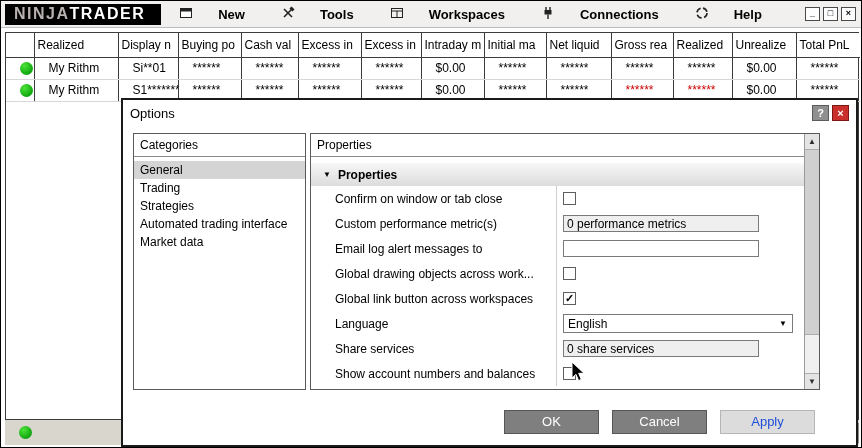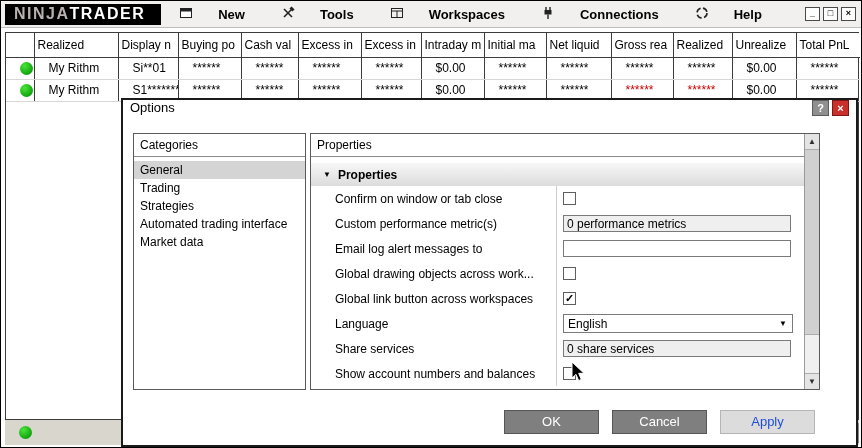--- a/index.html
+++ b/index.html
@@ -25,40 +25,40 @@
   .dot{width:13px;height:13px;border-radius:50%;background:radial-gradient(circle at 35% 30%,#4ae437,#0da10d 75%);margin:0 auto}
   .neg{color:#cc0000}
 
   
   .statusbar{position:absolute;left:4px;top:419px;width:854px;height:25px;background:#d9d6cd;display:flex;align-items:center}
   .statusbar .dot{margin-left:14px}
   .orders-tab{margin-left:10px;width:82px;height:20px;background:#cbc7bc;border:1px solid #8e8c84;text-align:center;line-height:18px;font-size:12px}
 
   
   .dialog{position:absolute;left:120px;top:97px;width:737px;height:349px;background:#fff;border:2px solid #1a1a1a;z-index:5}
-  .dialog-title{height:26px;display:flex;align-items:flex-start;padding:0 7px;font-size:13px}
+  .dialog-title{height:26px;display:flex;align-items:center;padding:0 7px;font-size:13px}
   .dialog-title .spacer{flex:1}
   .dlg-help{width:17px;height:16px;background:#8f8f8f;border:1px solid #5c5c5c;color:#fff;font-weight:bold;font-size:11px;text-align:center;line-height:14px}
   .dlg-close{width:17px;height:16px;background:#c9302c;border:1px solid #7e1714;color:#fff;font-weight:bold;font-size:11px;text-align:center;line-height:14px;margin-left:3px}
 
   .cat-panel{position:absolute;left:10px;top:33px;width:173px;height:257px;border:1px solid #5a5a5a;background:#fff}
   .panel-header{height:23px;line-height:22px;padding-left:6px;border-bottom:1px solid #8a8a8a;font-size:12px;background:#fff}
   .cat-list{padding-top:4px}
   .cat-item{height:18px;line-height:18px;padding-left:6px;font-size:12px}
   .cat-item.selected{background:#d4d4d4}
 
   .prop-panel{position:absolute;left:187px;top:33px;width:510px;height:257px;border:1px solid #5a5a5a;display:flex;background:#fff}
   .prop-content{flex:1;display:flex;flex-direction:column;overflow:hidden}
   .pref-header{margin-top:6px;height:23px;background:linear-gradient(#f7f7f7,#dcdcdc);display:flex;align-items:center;font-weight:bold;font-size:12px}
   .pref-caret{margin:0 7px 0 12px;font-size:8px}
   .prop-row{height:25px;display:flex;align-items:stretch}
   .prop-label{width:245px;display:flex;align-items:center;padding-left:24px;font-size:12px;overflow:hidden;white-space:nowrap}
   .prop-control{flex:1;border-left:1px solid #cfcfcf;display:flex;align-items:center;padding-left:6px}
   .checkbox{width:13px;height:13px;border:1px solid #5e5e5e;background:#fff;font-size:11px;line-height:11px;text-align:center;font-weight:bold}
-  .txt{width:228px;height:17px;border:1px solid #7a7a7a;background:#efefef;font-size:12px;padding:0 3px;font-family:"Liberation Sans",sans-serif}
+  .txt{width:196px;height:17px;border:1px solid #7a7a7a;background:#efefef;font-size:12px;padding:0 3px;font-family:"Liberation Sans",sans-serif}
   .txt.white{background:#fff}
   .selectbox{width:230px;height:19px;border:1px solid #7a7a7a;background:#fff;display:flex;align-items:center;padding-left:4px;font-size:12px}
   .selectbox .arrow{margin-left:auto;margin-right:5px;font-size:8px}
 
   .scrollbar{width:15px;border-left:1px solid #9a9a9a;background:#f0f0f0;display:flex;flex-direction:column}
   .sb-btn{height:16px;background:#e4e4e4;text-align:center;font-size:8px;line-height:15px;color:#2f2f2f;border-bottom:1px solid #adadad}
   .sb-btn.bottom{margin-top:auto;border-top:1px solid #adadad;border-bottom:none}
   .sb-thumb{height:185px;background:#d0d0d0;border-bottom:1px solid #adadad}
 
   .dlg-buttons{position:absolute;right:41px;bottom:11px;display:flex;gap:13px}

